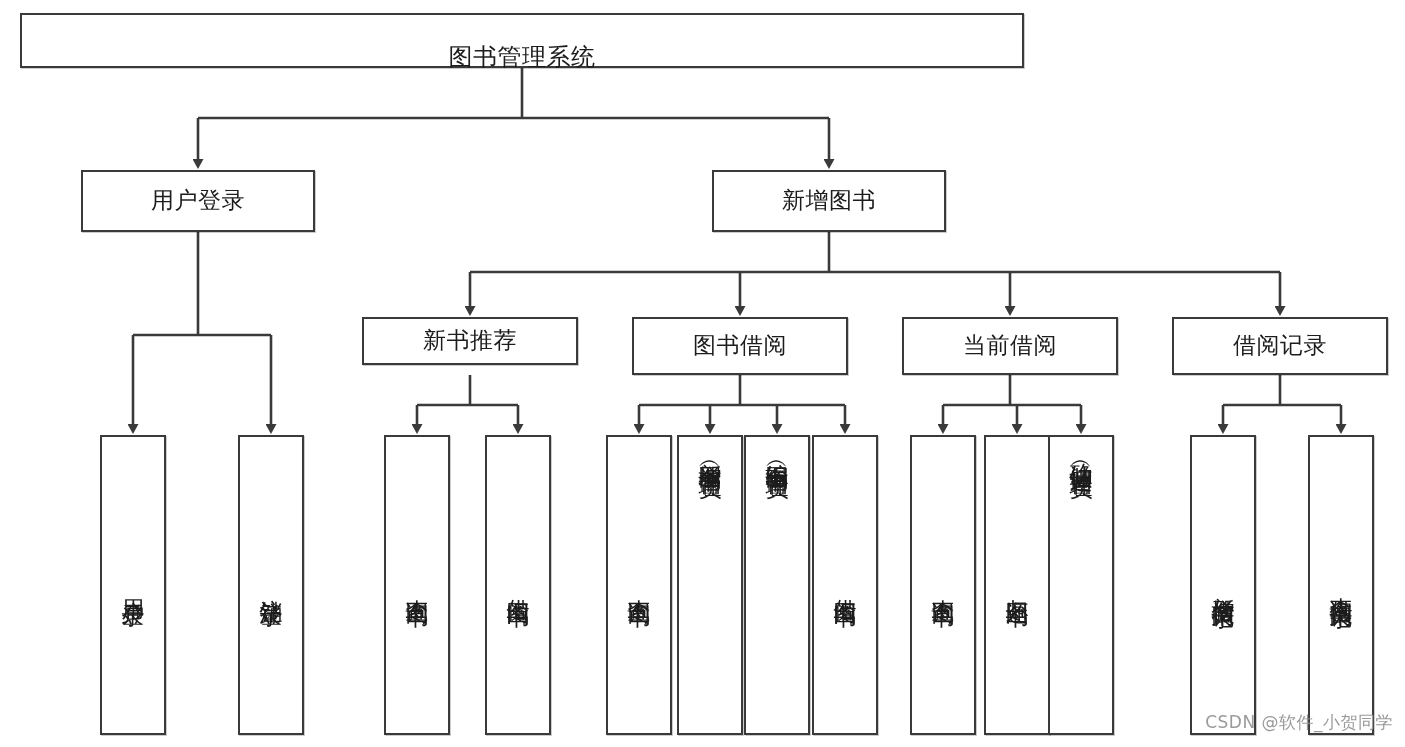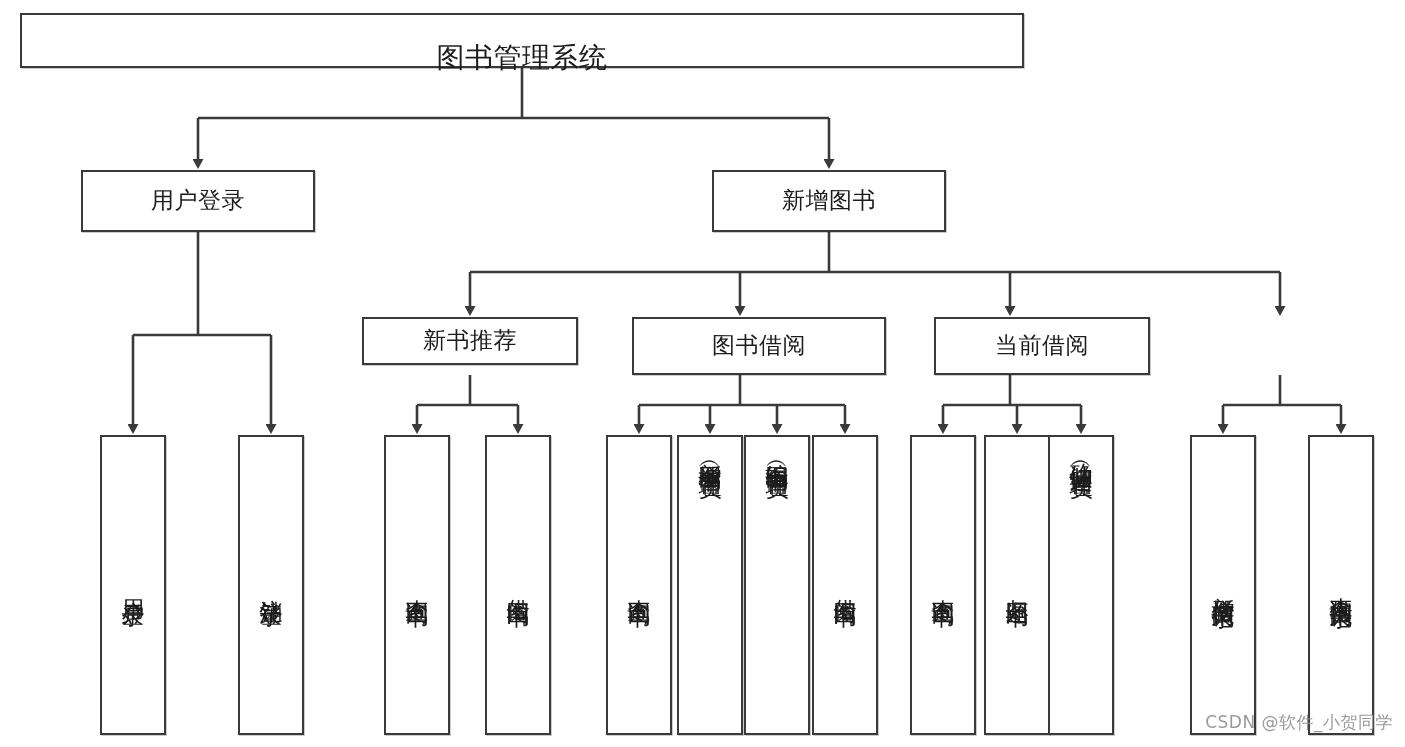--- a/index.html
+++ b/index.html
@@ -43,21 +43,21 @@
     line-height: 1.18;
     color: #1c1c1c;
     letter-spacing: 0.5px;
     white-space: nowrap;
   }
   
   .node.h .label {
     font-size: 23px;
   }
   .node.root .label {
-    font-size: 28px;
+    font-size: 24px;
     margin-top: 34px;
   }
   
   .node.v {
     align-items: flex-start;
     justify-content: center;
     padding-top: 8px;
   }
   .node.v .label {
     writing-mode: vertical-rl;
@@ -146,25 +146,28 @@
   <div class="node h" style="left: 81px; top: 170px; width: 234px; height: 62px;">
     <span class="label">用户登录</span>
   </div>
   <div class="node h" style="left: 712px; top: 170px; width: 234px; height: 62px;">
     <span class="label">新增图书</span>
   </div>
 
   <div class="node h" style="left: 362px; top: 317px; width: 216px; height: 48px;">
     <span class="label">新书推荐</span>
   </div>
-  <div class="node h" style="left: 632px; top: 317px; width: 254px; height: 58px;">
+  <div class="node h" style="left: 632px; top: 317px; width: 216px; height: 58px;">
     <span class="label">图书借阅</span>
   </div>
-  <div class="node h" style="left: 902px; top: 317px; width: 216px; height: 58px; margin-left: 32px;">
+  <div class="node h" style="left: 902px; top: 317px; width: 216px; height: 58px;">
     <span class="label">当前借阅</span>
+  </div>
+  <div class="node h" style="left: 1172px; top: 317px; width: 216px; height: 58px;">
+    <span class="label">借阅记录</span>
   </div>
 
   <div class="node v centered" style="left: 100px; top: 435px; width: 66px; height: 300px;">
     <span class="label">用户登录</span>
   </div>
   <div class="node v centered" style="left: 238px; top: 435px; width: 66px; height: 300px;">
     <span class="label">注销登录</span>
   </div>
   <div class="node v centered" style="left: 384px; top: 435px; width: 66px; height: 300px;">
     <span class="label">查询图书</span>

